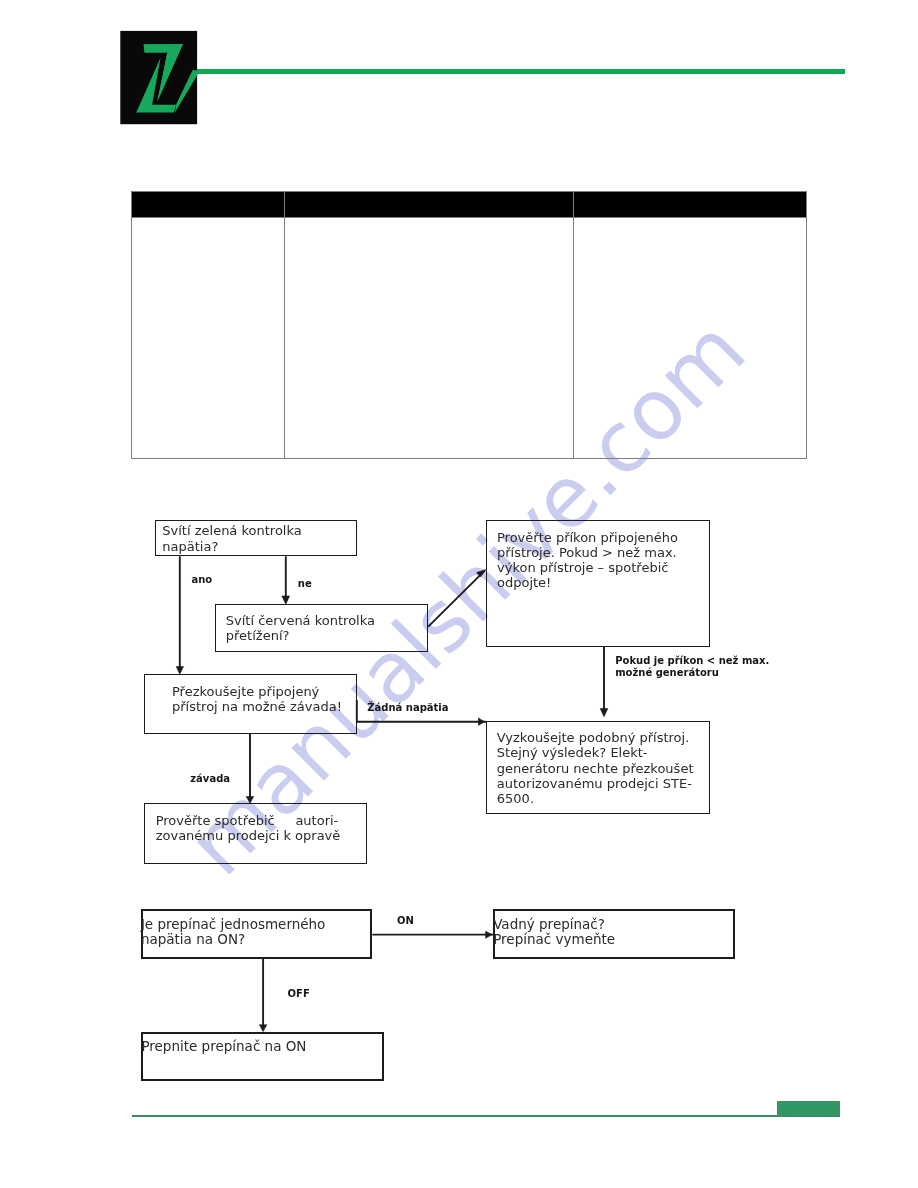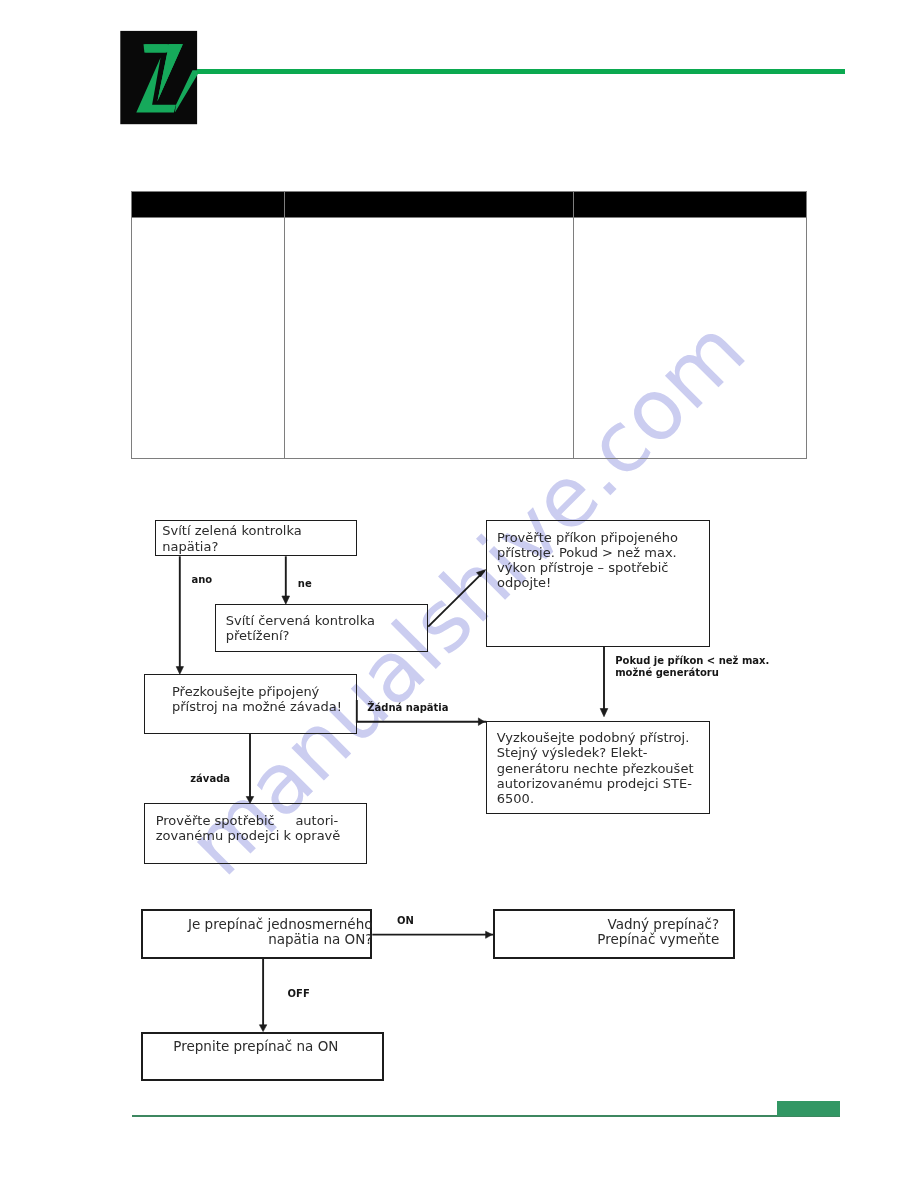--- a/index.html
+++ b/index.html
@@ -20,21 +20,21 @@
   #tbl{left:130.5px;top:190.8px;width:676px;height:268px;}
   #tbl table{border-collapse:collapse;width:676px;height:268px;table-layout:fixed;}
   #tbl td{border:1px solid #7e7e7e;padding:0;}
   #tbl tr.hdr td{background:#000000;height:25.1px;border-color:#7e7e7e;}
   #tbl col.c1{width:153.9px}#tbl col.c2{width:288.3px}#tbl col.c3{width:233.8px}
 
   
   .fbox{position:absolute;border:1.7px solid #1c1c1c;box-sizing:border-box;background:transparent;}
   #flow2 .fbox{border-width:2px;}
   .ftxt{position:absolute;font-size:13px;line-height:15.2px;color:#2b2b2b;}
-  .ftxtc{position:absolute;font-size:13.5px;line-height:15.9px;color:#2b2b2b;text-align:right;}
+  .ftxtc{position:absolute;font-size:13.5px;line-height:15.9px;color:#2b2b2b;text-align:left;}
   .ftxt>div{white-space:pre;height:15.2px;}
   .ftxtc>div{white-space:pre;height:15.9px;}
   .flab{position:absolute;font-size:10px;font-weight:bold;color:#161616;white-space:pre;line-height:12px;}
 
   
   #footer-rule{left:132.2px;top:1114.8px;width:708px;height:2.2px;background:#3d8760;}
   #footer-block{left:777.3px;top:1101px;width:62.7px;height:14.8px;background:#329764;}
 </style>
 </head>
 <body>

